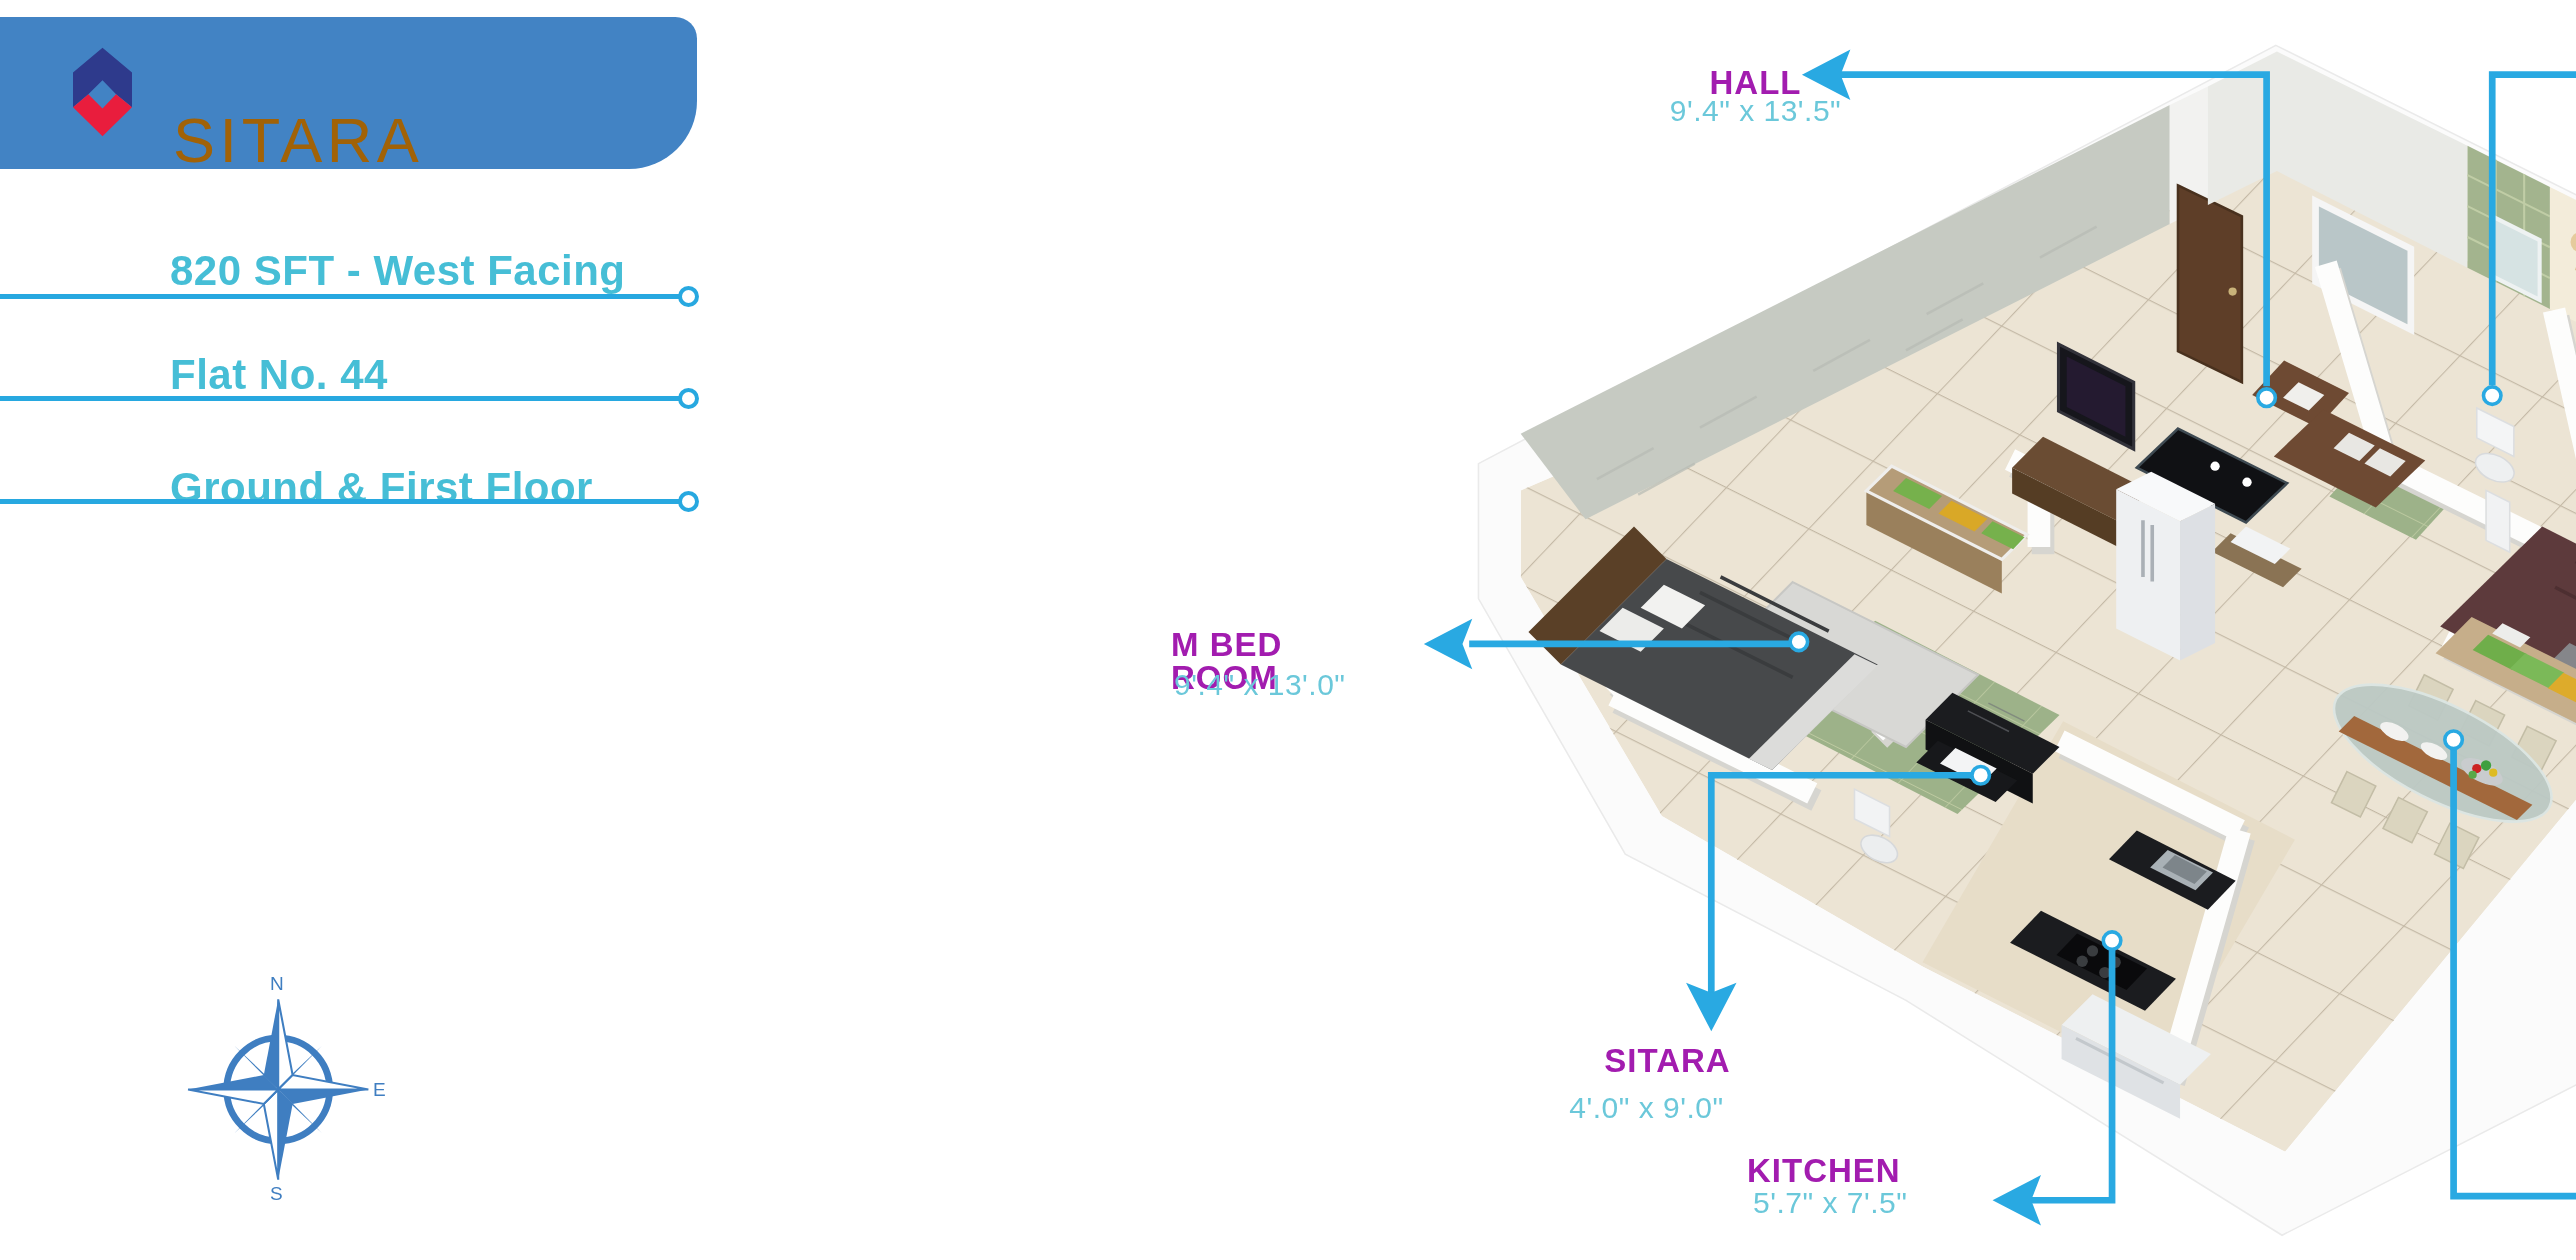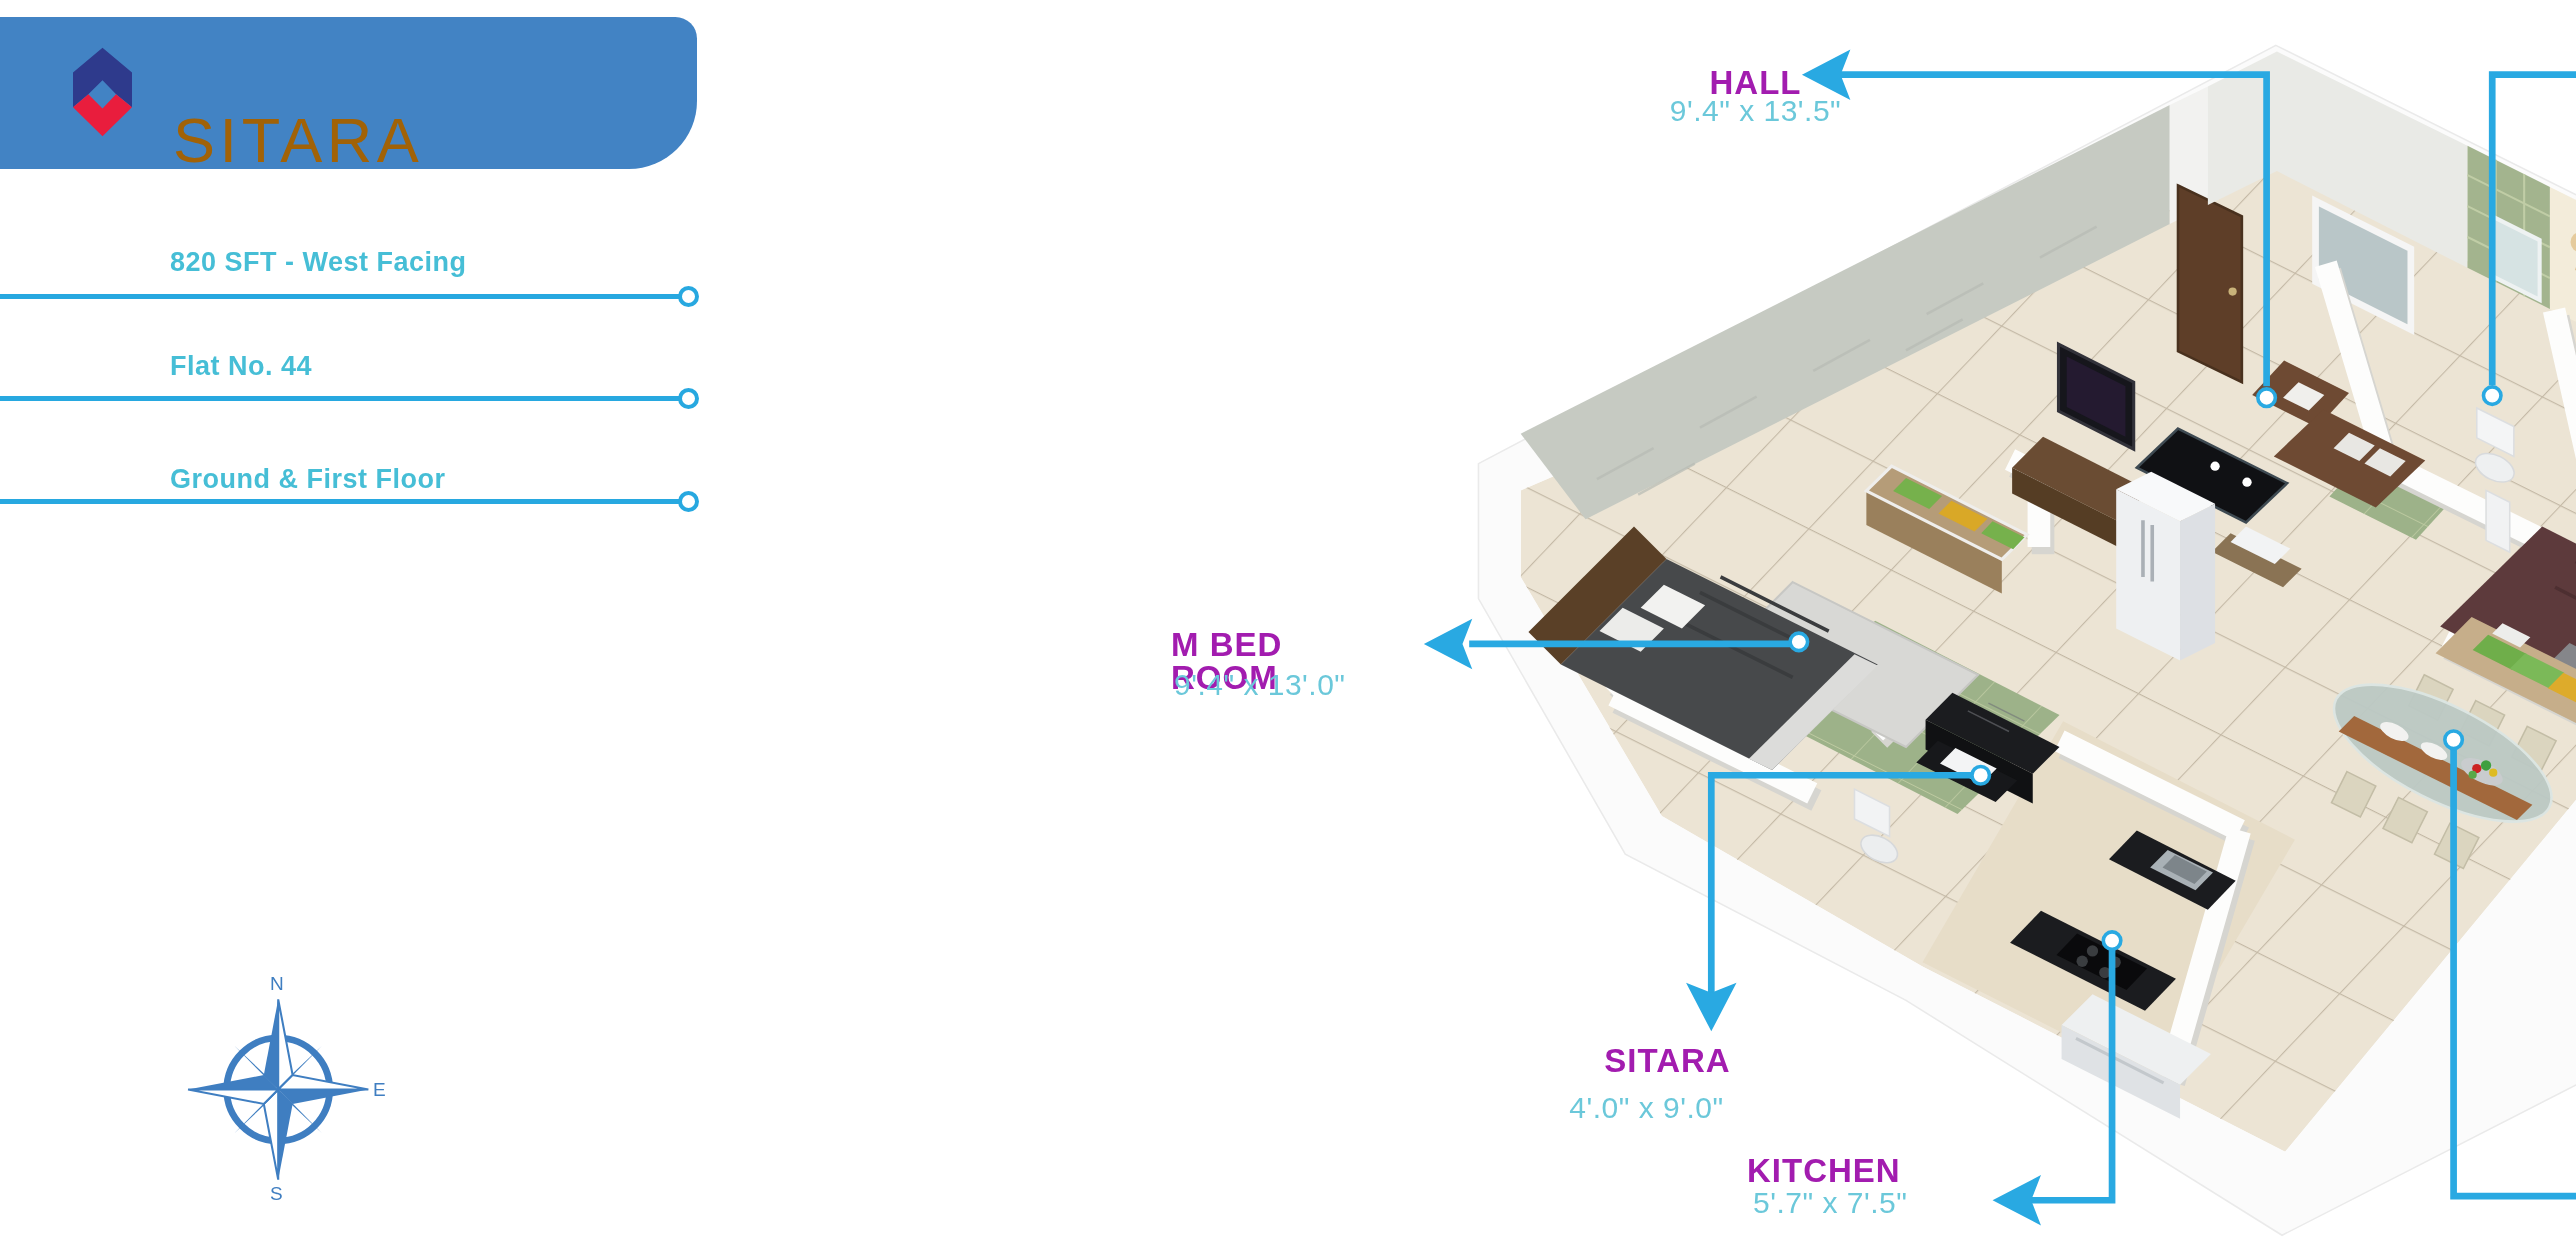--- a/index.html
+++ b/index.html
@@ -5,21 +5,21 @@
   html,body{margin:0;padding:0;background:#ffffff;}
   body{width:2977px;height:1260px;position:relative;overflow:hidden;
        font-family:"Liberation Sans","DejaVu Sans",sans-serif;}
   .abs{position:absolute;}
   
   .banner{left:0;top:17px;width:697px;height:152px;background:#4283C4;
           border-radius:0 21.6px 68px 0;}
   .brand-title{left:173px;top:81px;width:464px;font-size:63px;font-weight:400;
                letter-spacing:4.6px;color:#a16207;margin-top:23px;}
   
-  .detail{color:#46BED6;font-size:27px;font-weight:600;letter-spacing:0.5px;}
+  .detail{color:#46BED6;font-size:42px;font-weight:600;letter-spacing:0.5px;}
   .rule{left:0;height:5.2px;background:#27A8E0;width:681px;border-radius:0 3.1px 3.1px 0;}
   .ring{width:13.4px;height:13.4px;border:4.1px solid #27A8E0;border-radius:50%;
         background:#ffffff;}
   
   .room-label{font-size:33px;font-weight:700;letter-spacing:1px;color:#a21caf;line-height:1;}
   .room-dims{font-size:30px;font-weight:400;letter-spacing:0.5px;color:#6BC8DA;line-height:1;}
   .ta-c{text-align:center;} .ta-r{text-align:left;}
   .compass-letter{font-size:19px;font-weight:400;color:#3F7EC1;}
   svg{display:block;}
 </style>

